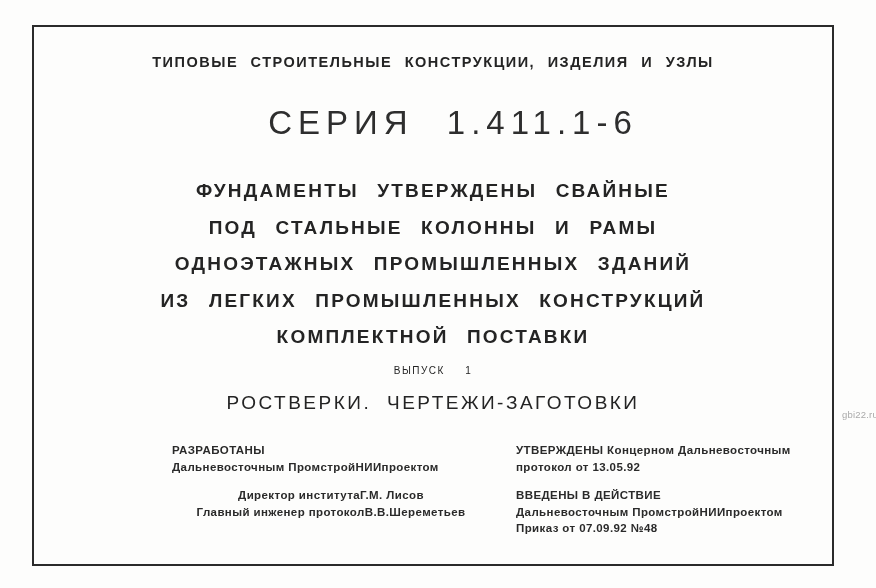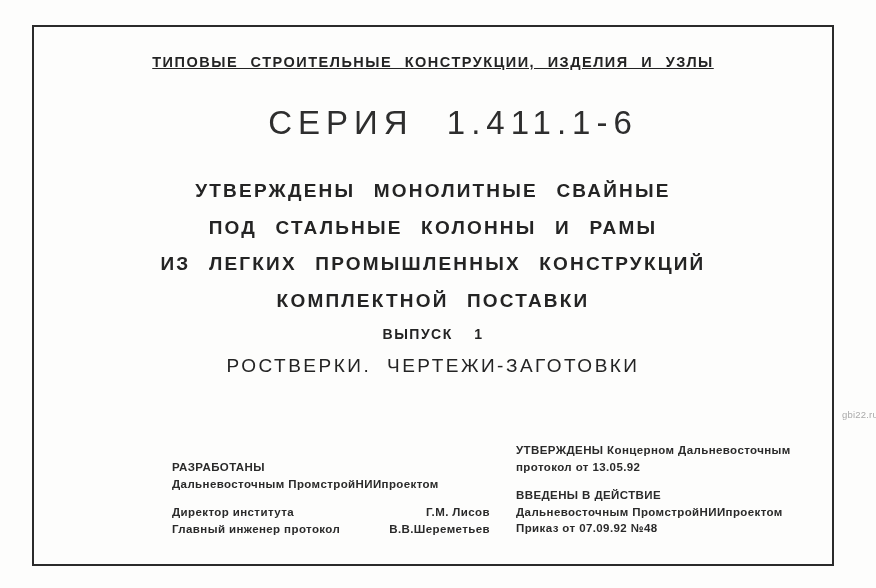--- a/index.html
+++ b/index.html
@@ -30,21 +30,20 @@
     position: absolute;
     top: 27px;
     left: 0;
     width: 100%;
     text-align: center;
     font-size: 14.5px;
     font-weight: 700;
     letter-spacing: 1.5px;
     word-spacing: 7px;
     color: #242424;
-    text-decoration: underline;
   }
   .series-title {
     position: absolute;
     top: 77px;
     left: 0;
     width: 100%;
     text-align: center;
     font-size: 33px;
     font-weight: 400;
     letter-spacing: 6px;
@@ -61,22 +60,22 @@
   }
   .title-block .t-line {
     font-size: 19px;
     font-weight: 700;
     letter-spacing: 2.2px;
     word-spacing: 11px;
     line-height: 36.5px;
     color: #242424;
   }
   .issue-line {
-    font-size: 14px;
-    font-weight: 700;
+    font-size: 10px;
+    font-weight: 400;
     letter-spacing: 1.5px;
     word-spacing: 16px;
     line-height: 30px;
     color: #242424;
   }
   .subtitle-line {
     font-size: 19px;
     font-weight: 400;
     letter-spacing: 2.5px;
     word-spacing: 8px;
@@ -89,34 +88,34 @@
     top: 415px;
     width: 100%;
     font-size: 11.5px;
     font-weight: 700;
     letter-spacing: 0.4px;
     color: #2a2a2a;
   }
   .footer-left {
     position: absolute;
     left: 138px;
-    top: 17px;
+    top: 0;
     width: 318px;
   }
   .footer-right {
     position: absolute;
     left: 482px;
     top: 0;
     width: 300px;
   }
   .f-line { line-height: 16.5px; }
   .f-gap { height: 12px; }
   .sig-row {
     display: flex;
-    justify-content: space-between;
+    justify-content: center;
     line-height: 17px;
   }
   .watermark {
     position: absolute;
     left: 842px;
     top: 409px;
     font-size: 9.5px;
     font-weight: 400;
     letter-spacing: 0.2px;
     color: #a9a9a9;
@@ -127,22 +126,23 @@
 
 <div class="page">
 
   <div class="frame">
 
     <div class="header-line">ТИПОВЫЕ  СТРОИТЕЛЬНЫЕ  КОНСТРУКЦИИ, ИЗДЕЛИЯ  И  УЗЛЫ</div>
 
     <div class="series-title">СЕРИЯ  1.411.1-6</div>
 
     <div class="title-block">
-      <div class="t-line">УТВЕРЖДЕНЫ  МОНОЛИТНЫЕ  СВАЙНЫЕ</div>
+      <div class="t-line">ФУНДАМЕНТЫ  УТВЕРЖДЕНЫ  СВАЙНЫЕ</div>
       <div class="t-line">ПОД  СТАЛЬНЫЕ  КОЛОННЫ  И  РАМЫ</div>
+      <div class="t-line">ОДНОЭТАЖНЫХ  ПРОМЫШЛЕННЫХ  ЗДАНИЙ</div>
       <div class="t-line">ИЗ  ЛЕГКИХ  ПРОМЫШЛЕННЫХ  КОНСТРУКЦИЙ</div>
       <div class="t-line">КОМПЛЕКТНОЙ  ПОСТАВКИ</div>
       <div class="issue-line">ВЫПУСК  1</div>
       <div class="subtitle-line">РОСТВЕРКИ.  ЧЕРТЕЖИ-ЗАГОТОВКИ</div>
     </div>
 
     <div class="footer">
 
       <div class="footer-left">
         <div class="f-line">РАЗРАБОТАНЫ</div>

